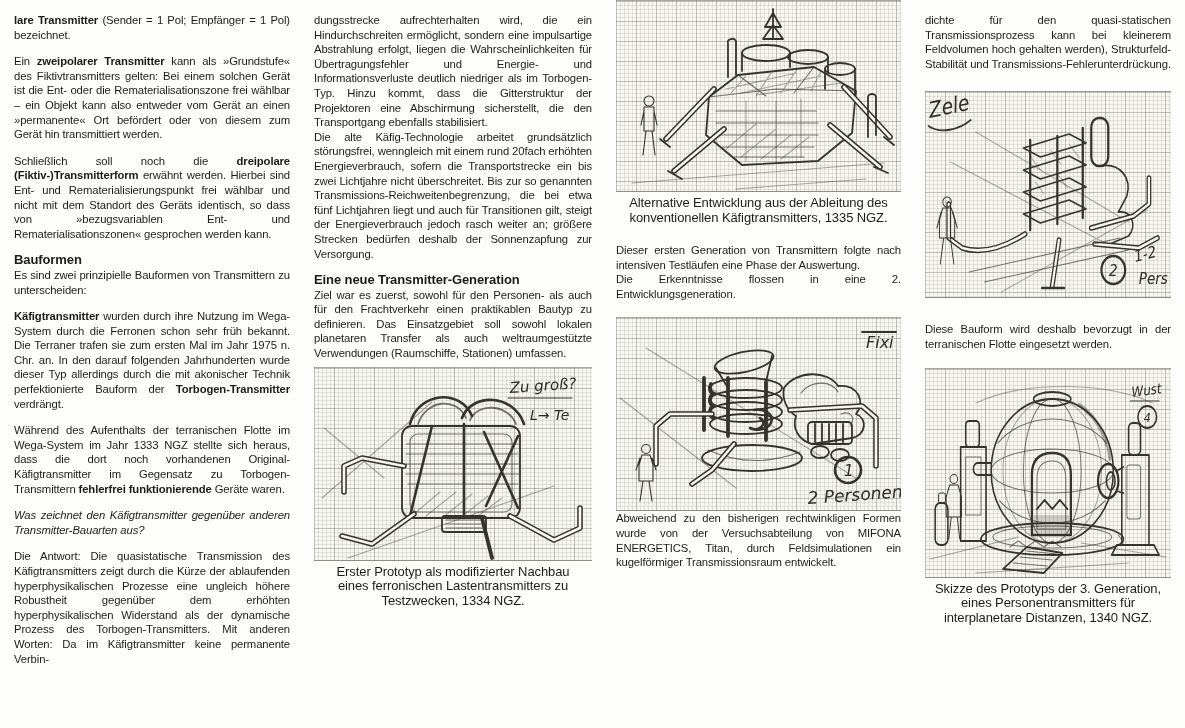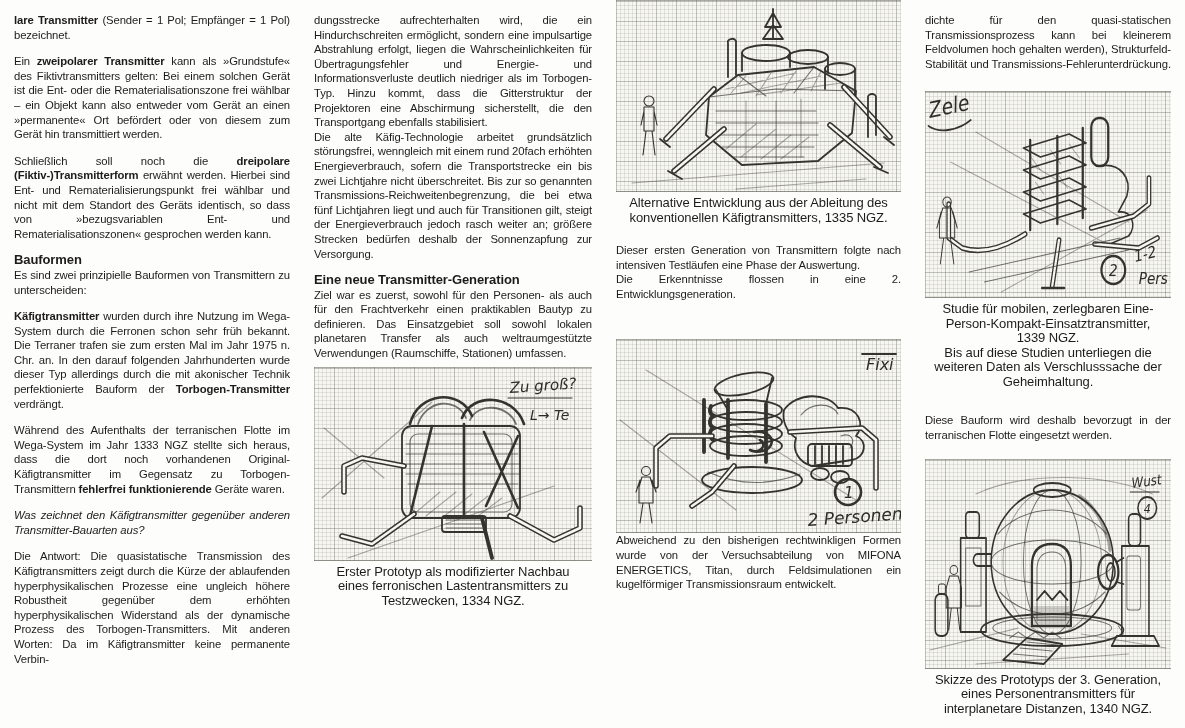--- a/index.html
+++ b/index.html
@@ -125,21 +125,21 @@
           <path class="w2" d="M252 96 v40 M260 96 v38 M252 96 a4 3 0 0 1 8 0"></path>
           <path class="w2" d="M157 8 v30 M157 12 l-8 14 h16 z M157 24 l-10 14 h20 z"></path>
         </g>
       </svg>
     </div>
     <div class="cap" style="margin-bottom:18px">Alternative Entwicklung aus der Ableitung des konventionellen Käfigtransmitters, 1335 NGZ.</div>
 
     <p class="p tight"><span>Dieser ersten Generation von Transmittern folgte nach intensiven Testläufen eine Phase der Auswertung.</span></p>
     <p class="p"><span>Die Erkenntnisse flossen in eine 2. Entwicklungsgeneration.</span></p>
 
-    <div class="figure" style="margin-top:38px">
+    <div class="figure" style="margin-top:16px">
       <svg viewBox="0 0 285 192" height="192" preserveAspectRatio="none">
         <g class="s">
           <path class="w1 lt" d="M4 80 L120 170 M30 30 L240 160"></path>
           <ellipse class="w2" cx="128" cy="44" rx="30" ry="10" transform="rotate(-12 128 44)"></ellipse>
           <path class="w2" d="M100 50 L112 70 M156 38 L150 64"></path>
           <ellipse class="w2" cx="130" cy="70" rx="36" ry="10"></ellipse>
           <ellipse class="w2" cx="130" cy="82" rx="36" ry="10"></ellipse>
           <ellipse class="w2" cx="130" cy="94" rx="36" ry="10"></ellipse>
           <ellipse class="w2" cx="130" cy="106" rx="36" ry="10"></ellipse>
           <path class="w4" d="M95 66 q-3 6 2 10 M95 78 q-3 6 2 10 M95 90 q-3 6 2 10"></path>
@@ -205,24 +205,20 @@
           <g>
             <circle class="w1" cx="26" cy="110" r="5"></circle>
             <path class="w1" d="M21 116 h10 l4 12 v18 h-18 v-18 z M22 146 l-4 26 M30 146 l4 26 M19 120 l-5 16 M33 120 l5 16"></path>
           </g>
           <circle class="w3" cx="222" cy="178" r="14"></circle>
           <text class="hand" x="217" y="184" font-size="16">2</text>
           <text class="hand" x="248" y="170" font-size="16" transform="rotate(-12 248 170)">1-2</text>
           <text class="hand" x="252" y="192" font-size="16">Pers</text>
         </g>
       </svg>
-    </div>
-    <div class="cap">
-      <div>Studie für mobilen, zerlegbaren Eine-Person-Kompakt-Einsatztransmitter, 1339 NGZ.</div>
-      <div>Bis auf diese Studien unterliegen die weiteren Daten als Verschlusssache der Geheimhaltung.</div>
     </div>
 
     <p class="p" style="margin-top:24px"><span>Diese Bauform wird deshalb bevorzugt in der terranischen Flotte eingesetzt werden.</span></p>
 
     <div class="figure" style="margin-top:16px">
       <svg viewBox="0 0 290 208" height="208" preserveAspectRatio="none">
         <g class="s">
           <path class="w1 lt" d="M60 34 C120 10,220 14,268 34 M6 190 L110 168 M184 174 L284 188 M60 204 L240 194"></path>
           <circle class="w2" cx="150" cy="102" r="72"></circle>
           <ellipse class="w1 md" cx="150" cy="102" rx="34" ry="72"></ellipse>

